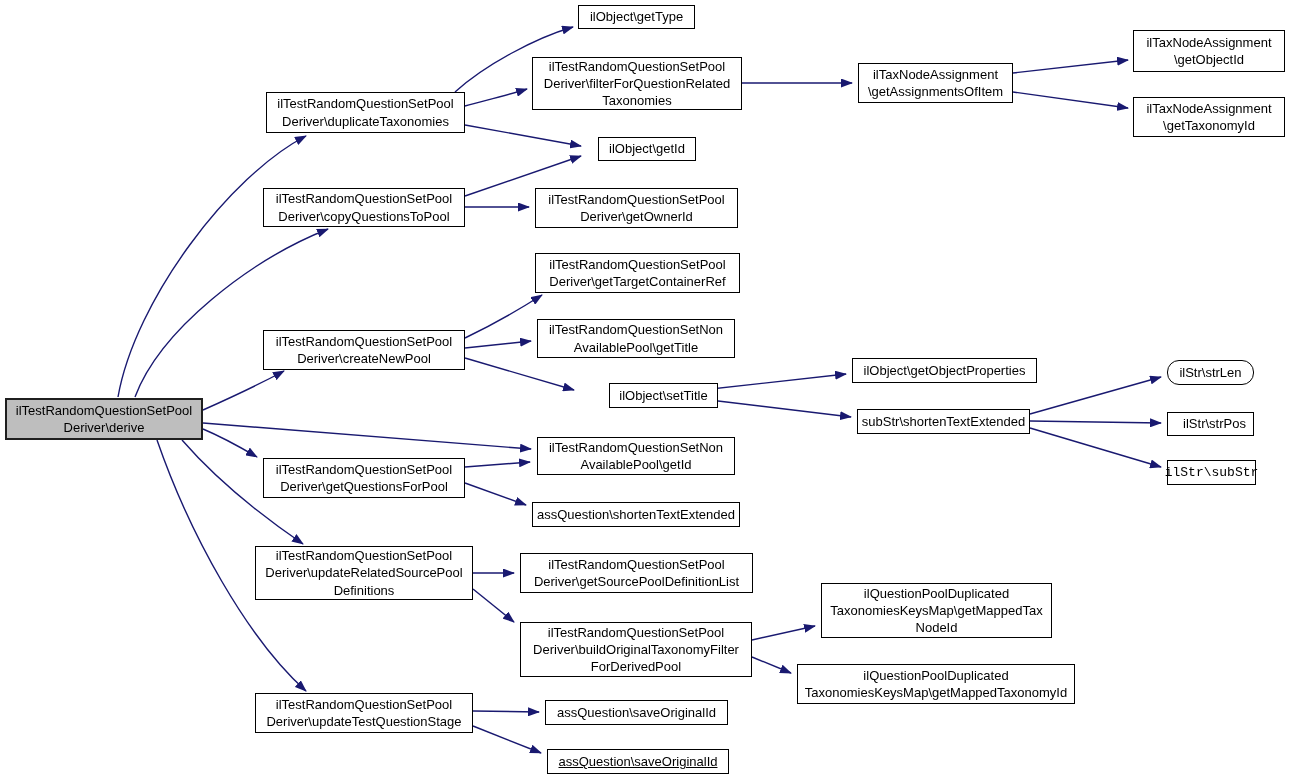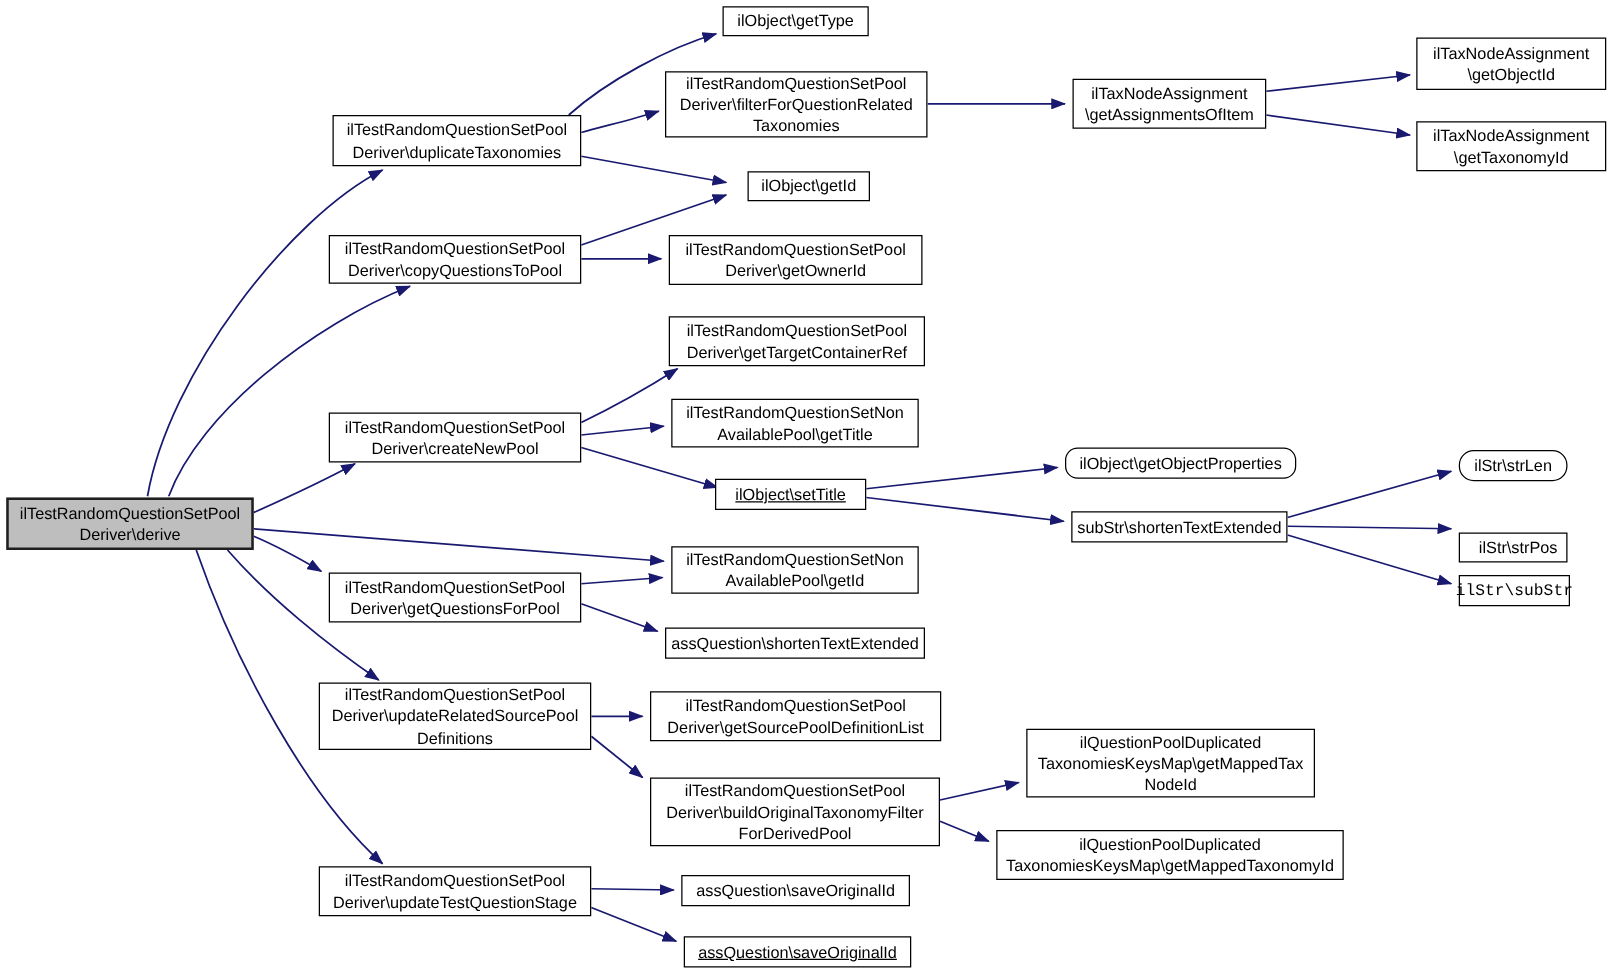--- a/index.html
+++ b/index.html
@@ -102,41 +102,41 @@
       <div class="node" style="left: 532px; top: 57px; width: 210px; height: 53px;">ilTestRandomQuestionSetPool
 Deriver\filterForQuestionRelated
 Taxonomies</div>
       <div class="node" style="left: 587px; top: 137px; width: 98px; height: 24px; margin-left: 11px;">ilObject\getId</div>
       <div class="node" style="left: 535px; top: 188px; width: 203px; height: 40px;">ilTestRandomQuestionSetPool
 Deriver\getOwnerId</div>
       <div class="node" style="left: 535px; top: 253px; width: 205px; height: 40px;">ilTestRandomQuestionSetPool
 Deriver\getTargetContainerRef</div>
       <div class="node" style="left: 537px; top: 319px; width: 198px; height: 39px;">ilTestRandomQuestionSetNon
 AvailablePool\getTitle</div>
-      <div class="node" style="left: 572px; top: 383px; width: 121px; height: 25px; text-decoration: underline;">ilObject\setTitle</div>
+      <div class="node" style="left: 609px; top: 383px; width: 109px; height: 25px;">ilObject\setTitle</div>
       <div class="node" style="left: 537px; top: 437px; width: 198px; height: 38px;">ilTestRandomQuestionSetNon
 AvailablePool\getId</div>
       <div class="node" style="left: 532px; top: 502px; width: 208px; height: 25px;">assQuestion\shortenTextExtended</div>
       <div class="node" style="left: 520px; top: 553px; width: 233px; height: 40px;">ilTestRandomQuestionSetPool
 Deriver\getSourcePoolDefinitionList</div>
       <div class="node" style="left: 520px; top: 622px; width: 232px; height: 55px;">ilTestRandomQuestionSetPool
 Deriver\buildOriginalTaxonomyFilter
 ForDerivedPool</div>
       <div class="node" style="left: 545px; top: 700px; width: 183px; height: 25px;">assQuestion\saveOriginalId</div>
       <div class="node" style="left: 547px; top: 749px; width: 182px; height: 25px; text-decoration: underline;">assQuestion\saveOriginalId</div>
       <div class="node" style="left: 858px; top: 63px; width: 155px; height: 40px;">ilTaxNodeAssignment
 \getAssignmentsOfItem</div>
-      <div class="node" style="left: 852px; top: 358px; width: 185px; height: 25px; border-radius: 10px;">ilObject\getObjectProperties</div>
+      <div class="node" style="left: 852px; top: 358px; width: 185px; height: 25px;">ilObject\getObjectProperties</div>
       <div class="node" style="left: 857px; top: 409px; width: 173px; height: 25px;">subStr\shortenTextExtended</div>
       <div class="node" style="left: 821px; top: 583px; width: 231px; height: 55px;">ilQuestionPoolDuplicated
 TaxonomiesKeysMap\getMappedTax
 NodeId</div>
       <div class="node" style="left: 797px; top: 664px; width: 278px; height: 40px;">ilQuestionPoolDuplicated
 TaxonomiesKeysMap\getMappedTaxonomyId</div>
       <div class="node" style="left: 1133px; top: 30px; width: 152px; height: 42px;">ilTaxNodeAssignment
 \getObjectId</div>
       <div class="node" style="left: 1133px; top: 97px; width: 152px; height: 40px;">ilTaxNodeAssignment
 \getTaxonomyId</div>
       <div class="node" style="left: 1167px; top: 360px; width: 87px; height: 25px; border-radius: 12px;">ilStr\strLen</div>
-      <div class="node" style="left: 1167px; top: 426px; width: 87px; height: 24px; padding-left: 11px;">ilStr\strPos</div>
+      <div class="node" style="left: 1167px; top: 412px; width: 87px; height: 24px; padding-left: 11px;">ilStr\strPos</div>
       <div class="node" style="left: 1167px; top: 460px; width: 89px; height: 25px; font-family: Liberation Mono, monospace;">ilStr\subStr</div>
     </div>
 </div>
 
 </body></html>

